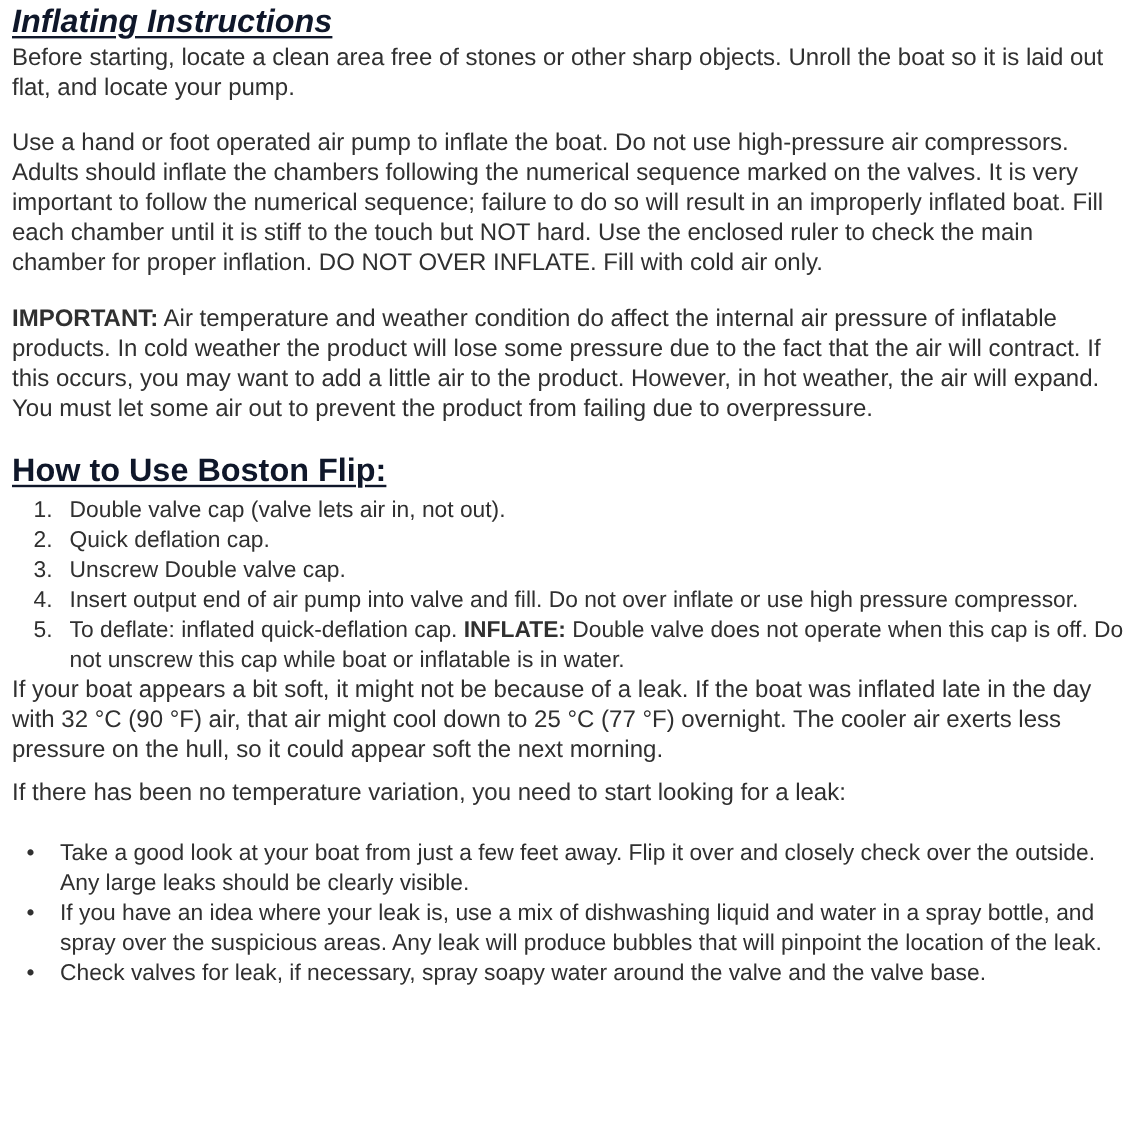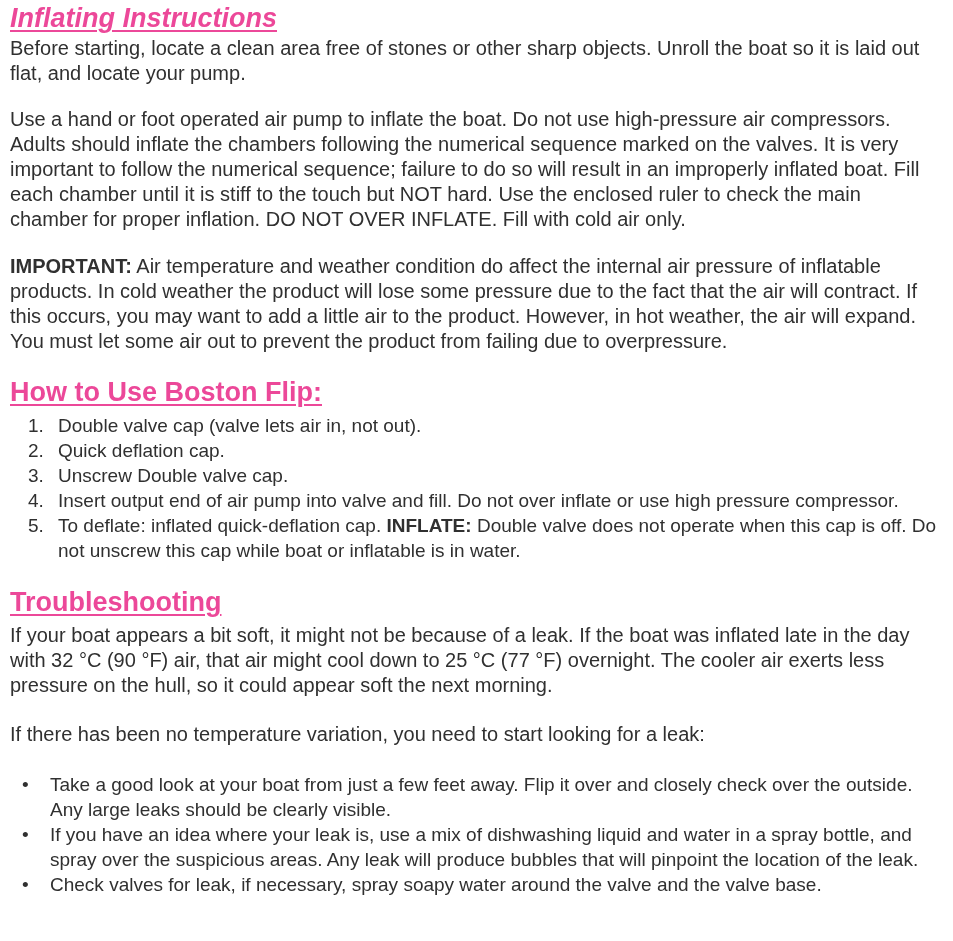--- a/index.html
+++ b/index.html
@@ -14,39 +14,39 @@
   .doc { padding: 3px 13px 0 10px; }
 
   .heading {
     font-size: 27px;
     line-height: 31px;
     font-weight: bold;
     margin: 0;
     text-decoration: underline;
     text-decoration-thickness: 2px;
     text-underline-offset: 3px;
-    color: #ec4899;
+    color: #0f172a;
   }
   .heading.italic { font-style: italic; }
 
   .para {
     font-size: 20px;
     line-height: 25px;
     margin: 0;
   }
   .b { font-weight: bold; }
 
   
   .h-inflating   { margin: 0 0 2px 0; }
   .p-start       { margin-top: 1px; }
   .p-pump        { margin-top: 21px; }
   .p-important   { margin-top: 22px; }
   .h-boston      { margin: 23px 0 5px 0; }
   .h-trouble     { margin: 24px 0 5px 0; }
-  .p-leak        { margin-top: 24px; }
+  .p-leak        { margin-top: 11px; }
 
   ol.num-list, ul.bullet-list {
     list-style: none;
     margin: 0;
     padding: 0;
   }
   ul.bullet-list { margin-top: 25px; }
   .num-list li, .bullet-list li {
     display: flex;
     font-size: 19px;
@@ -95,21 +95,20 @@
     <li>
       <span class="marker">4.</span>
       <span class="li-text">Insert output end of air pump into valve and fill. Do not over inflate or use high pressure compressor.</span>
     </li>
     <li>
       <span class="marker">5.</span>
       <span class="li-text"><span>To deflate: inflated quick-deflation cap. </span><span class="b">INFLATE:</span><span> Double valve does not operate when this cap is off. Do not unscrew this cap while boat or inflatable is in water.</span></span>
     </li>
   </ol>
 
-  <h2 class="heading h-trouble">Troubleshooting</h2>
 
   <p class="para">If your boat appears a bit soft, it might not be because of a leak. If the boat was inflated late in the day with 32 °C (90 °F) air, that air might cool down to 25 °C (77 °F) overnight. The cooler air exerts less pressure on the hull, so it could appear soft the next morning.</p>
 
   <p class="para p-leak">If there has been no temperature variation, you need to start looking for a leak:</p>
 
   <ul class="bullet-list">
     <li>
       <span class="marker">•</span>
       <span class="li-text">Take a good look at your boat from just a few feet away. Flip it over and closely check over the outside. Any large leaks should be clearly visible.</span>
     </li>

